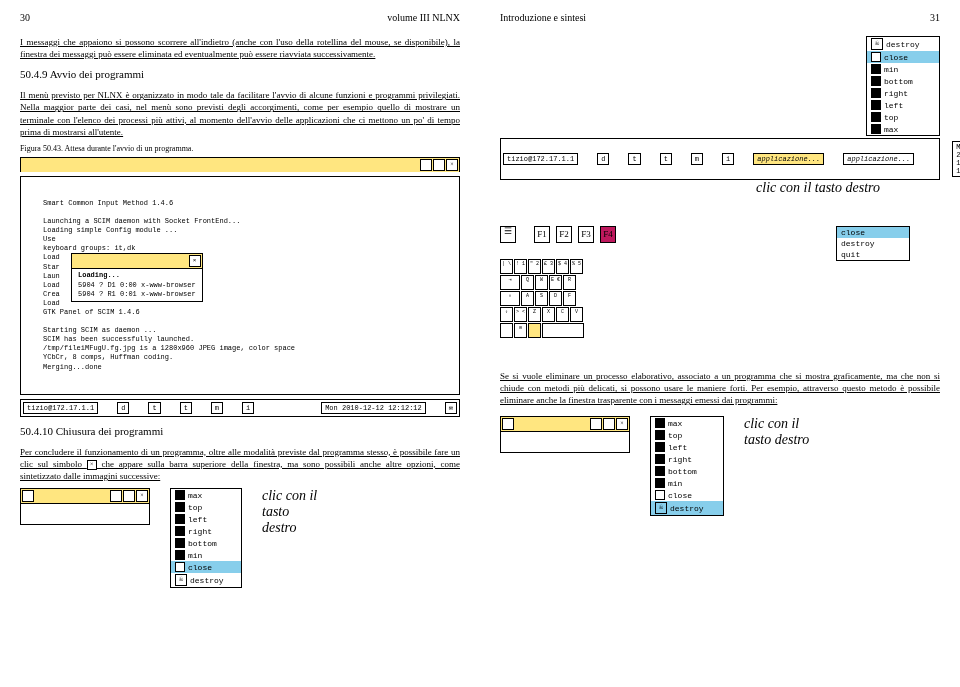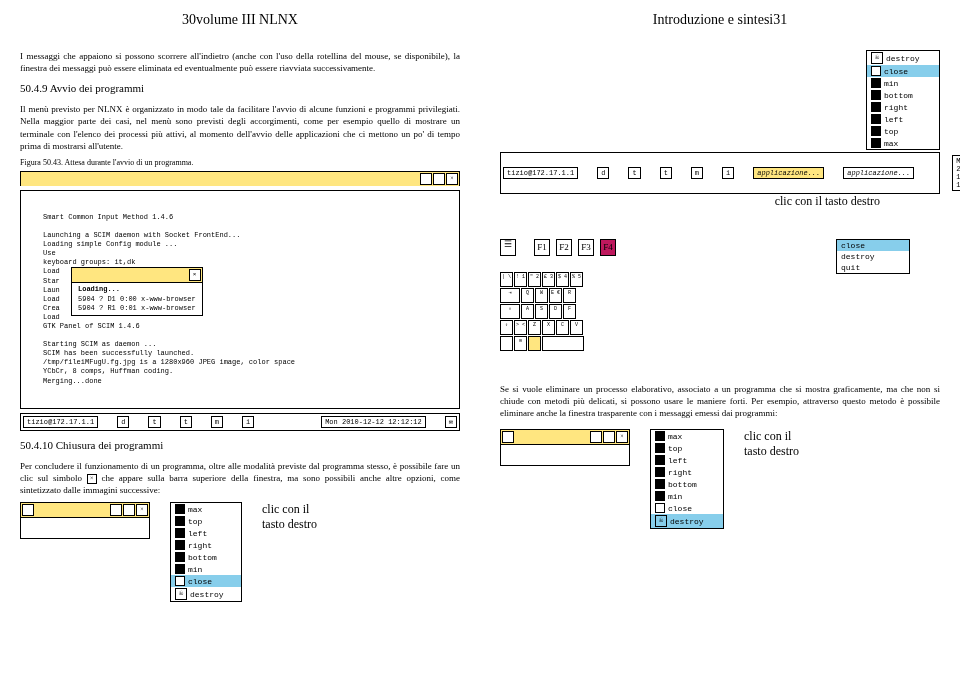--- a/index.html
+++ b/index.html
@@ -15,29 +15,30 @@
   }
   .page {
     width: 480px;
     height: 687px;
     padding: 12px 20px;
     box-sizing: border-box;
     position: relative;
   }
   .page-header {
     display: flex;
-    justify-content: center;
-    font-size: 14px;
-    margin-bottom: 22px;
+    justify-content: space-between;
+    font-size: 10px;
+    margin-bottom: 13px;
   }
   .body-text {
     font-size: 9px;
     line-height: 1.35;
     text-align: justify;
     margin-bottom: 6px;
+    text-decoration: underline;
   }
   .section-title {
     font-size: 11px;
     margin: 8px 0 6px 0;
   }
   .caption {
     font-size: 8px;
     margin: 4px 0;
   }
   .terminal-box {
@@ -139,21 +140,22 @@
     width: 11px;
     height: 12px;
     text-align: center;
     line-height: 6px;
     padding-top: 1px;
   }
   .key.wide {
     width: 18px;
   }
   .annotation {
-    font-size: 12px;
+    font-style: italic;
+    font-size: 14px;
   }
   .inline-icon {
     display: inline-block;
     border: 1px solid #000;
     width: 8px;
     height: 8px;
     font-size: 6px;
     text-align: center;
     line-height: 7px;
     vertical-align: middle;

